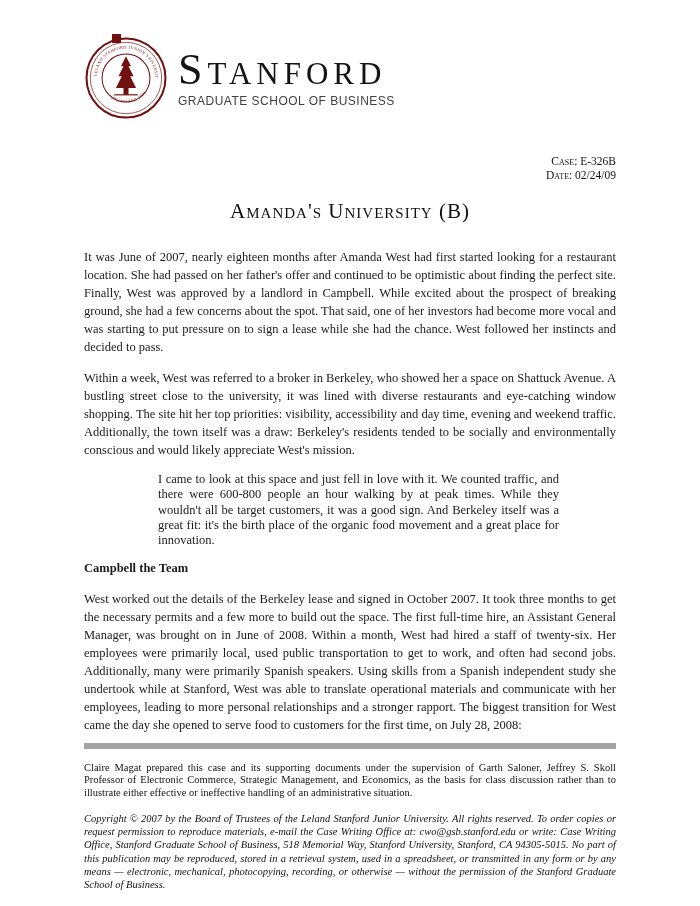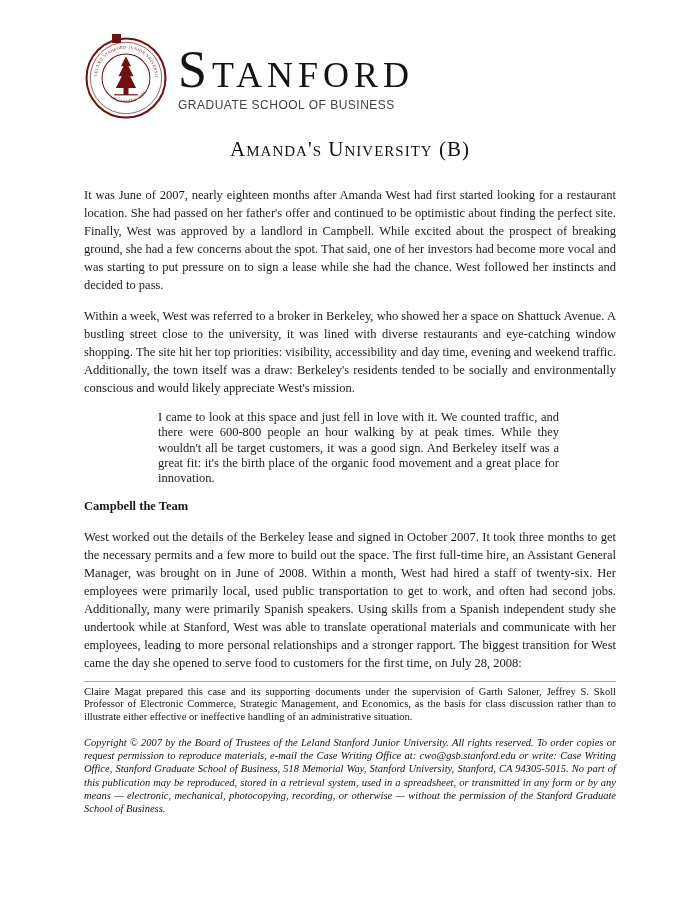--- a/index.html
+++ b/index.html
@@ -36,21 +36,21 @@
     position: absolute;
     left: 28px;
     top: -2px;
     width: 9px;
     height: 9px;
     background: #701010;
   }
   .wordmark-name {
     font-family: "Liberation Serif", serif;
     font-variant: small-caps;
-    font-size: 52px;
+    font-size: 44px;
     line-height: 1;
     letter-spacing: 5px;
     color: #141414;
   }
   .wordmark-sub {
     font-family: "Liberation Sans", sans-serif;
     font-size: 12px;
     line-height: 1.1;
     letter-spacing: 0.5px;
     color: #404040;
@@ -95,22 +95,22 @@
   .section-heading {
     font-size: 12.5px;
     line-height: 15.3px;
     font-weight: bold;
     margin: 13px 0 0 0;
   }
 
   
   .footer {
     margin-top: 9px;
-    border-top: 1px solid #a3a3a3;
-    padding-top: 4px;
+    border-top: 6px solid #a3a3a3;
+    padding-top: 13px;
   }
   .attribution {
     font-size: 10.5px;
     line-height: 12.7px;
     text-align: justify;
     color: #111;
   }
   .copyright {
     font-size: 10.5px;
     line-height: 13.3px;
@@ -145,20 +145,24 @@
         <path d="M50 24 L44 36 L47 36 L41 48 L45 48 L38 62 L47 62 L47 70 L53 70 L53 62 L62 62 L55 48 L59 48 L53 36 L56 36 Z" fill="#701010"></path>
         <path d="M36 70 L64 70" stroke="#701010" stroke-width="1.4"></path>
       </svg>
     </div>
     <div class="wordmark">
       <div class="wordmark-name">Stanford</div>
       <div class="wordmark-sub">GRADUATE SCHOOL OF BUSINESS</div>
     </div>
   </div>
 
+  <div class="case-meta">
+    <div>Case: E-326B</div>
+    <div>Date: 02/24/09</div>
+  </div>
 
   <div class="doc-title">Amanda's University (B)</div>
 
   <p class="para first">It was June of 2007, nearly eighteen months after Amanda West had first started looking for a restaurant location.  She had passed on her father's offer and continued to be optimistic about finding the perfect site.  Finally, West was approved by a landlord in Campbell.  While excited about the prospect of breaking ground, she had a few concerns about the spot.  That said, one of her investors had become more vocal and was starting to put pressure on to sign a lease while she had the chance.  West followed her instincts and decided to pass.</p>
   <p class="para">Within a week, West was referred to a broker in Berkeley, who showed her a space on Shattuck Avenue.  A bustling street close to the university, it was lined with diverse restaurants and eye-catching window shopping.  The site hit her top priorities: visibility, accessibility and day time, evening and weekend traffic.  Additionally, the town itself was a draw: Berkeley's residents tended to be socially and environmentally conscious and would likely appreciate West's mission.</p>
   <p class="quote">I came to look at this space and just fell in love with it. We counted traffic, and there were 600-800 people an hour walking by at peak times.  While they wouldn't all be target customers, it was a good sign. And Berkeley itself was a great fit: it's the birth place of the organic food movement and a great place for innovation.</p>
   <p class="section-heading">Campbell the Team</p>
   <p class="para">West worked out the details of the Berkeley lease and signed in October 2007.  It took three months to get the necessary permits and a few more to build out the space.  The first full-time hire, an Assistant General Manager, was brought on in June of 2008.  Within a month, West had hired a staff of twenty-six.  Her employees were primarily local, used public transportation to get to work, and often had second jobs.  Additionally, many were primarily Spanish speakers.  Using skills from a Spanish independent study she undertook while at Stanford, West was able to translate operational materials and communicate with her employees, leading to more personal relationships and a stronger rapport.  The biggest transition for West came the day she opened to serve food to customers for the first time, on July 28, 2008:</p>
 
   <div class="footer">

